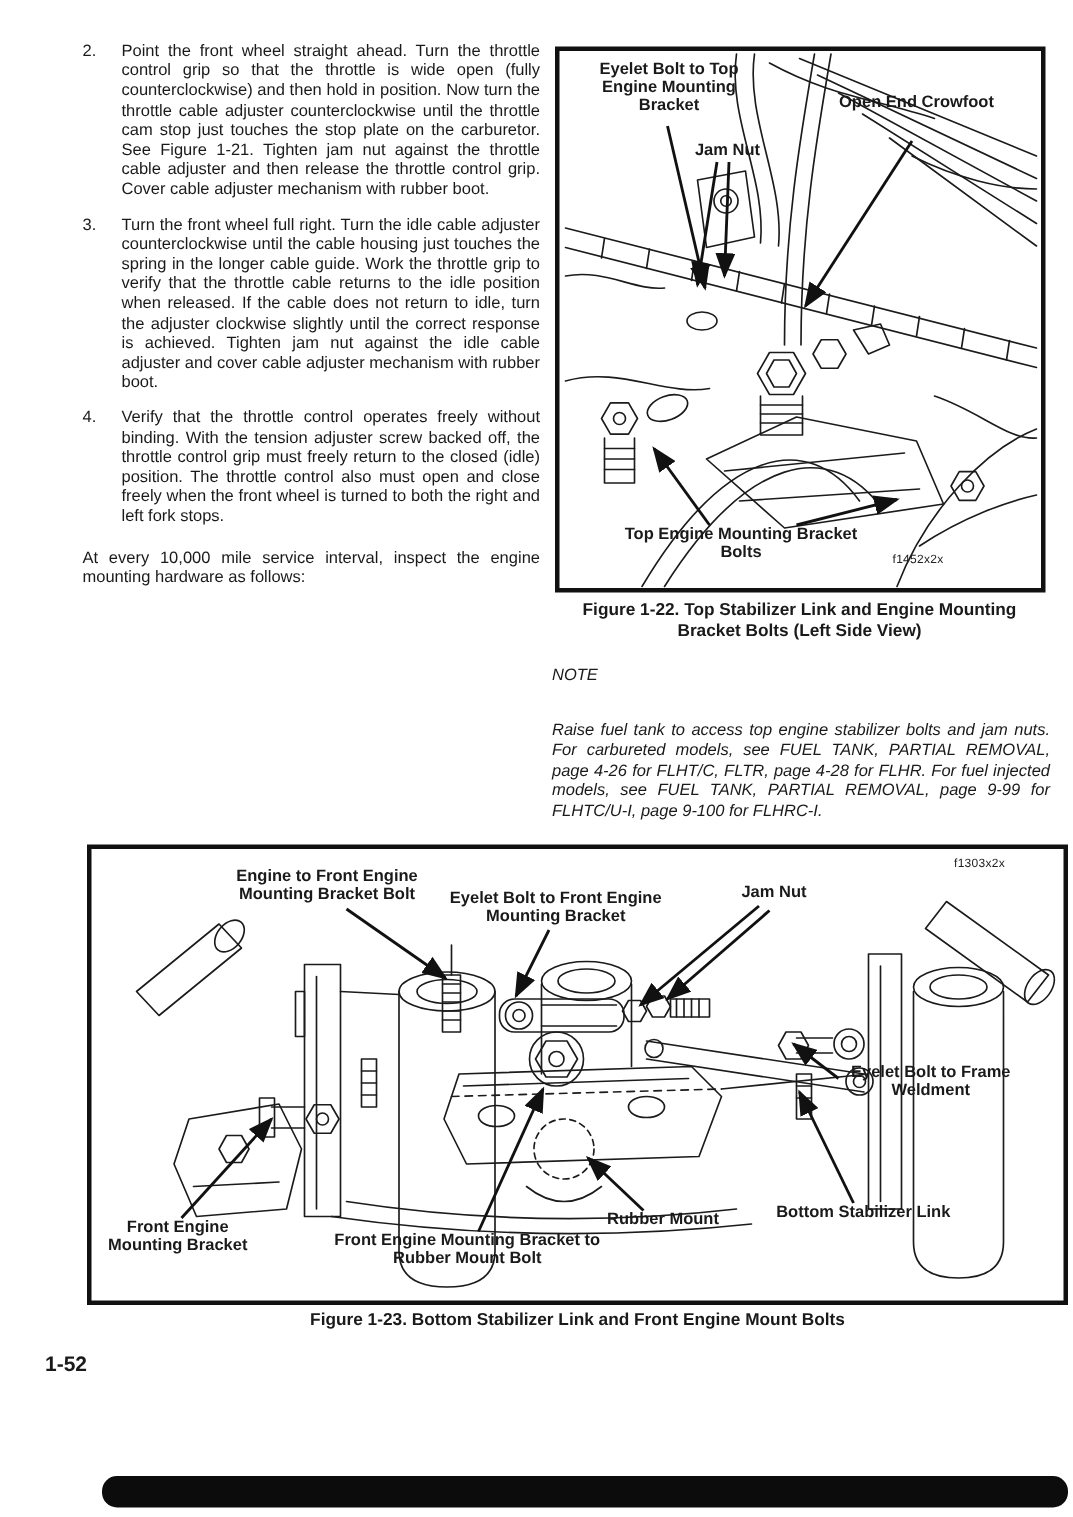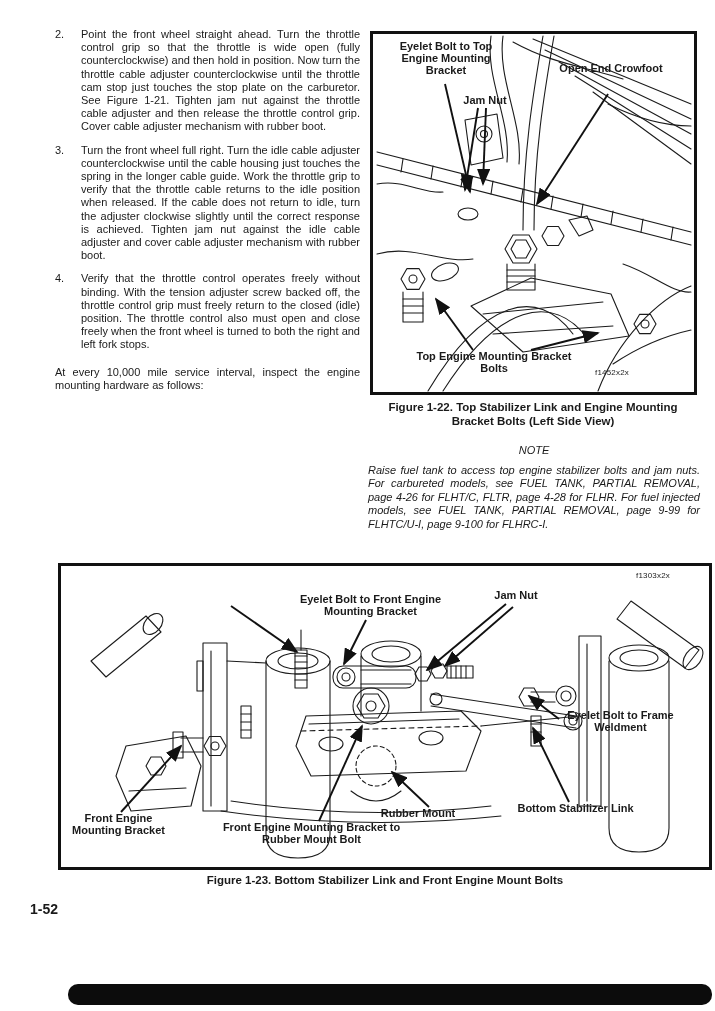--- a/index.html
+++ b/index.html
@@ -23,21 +23,21 @@
   .fig-box{border:3px solid #111;background:#fff;box-sizing:border-box;}
   .fig22-box{left:370px;top:31px;width:327px;height:364px;}
   .fig23-box{left:58px;top:563px;width:654px;height:307px;}
   .fig-inner{position:absolute;inset:0;}
   .fig-label{position:absolute;font-weight:bold;font-size:11px;line-height:12px;text-align:center;}
   .fig-code{position:absolute;font-size:8px;font-weight:normal;color:#222;letter-spacing:.2px;}
   .fig-caption{font-weight:bold;font-size:11.5px;line-height:13.5px;text-align:center;}
   .cap22{left:368px;top:401px;width:330px;}
   .cap23{left:58px;top:874px;width:654px;}
   .note-block{left:368px;top:444px;width:332px;font-size:11px;line-height:13.6px;font-style:italic;}
-  .note-head{text-align:center;margin-bottom:6px;}
+  .note-head{margin-bottom:23px;}
   .note-text{text-align:justify;}
   .page-num{left:30px;top:901px;font-size:14px;font-weight:bold;}
   .bottom-bar{left:68px;top:984px;width:644px;height:21px;background:#0c0c0c;border-radius:10px;}
   svg{display:block;}
   .art{stroke:#1b1b1b;stroke-width:1.1;fill:none;stroke-linecap:round;stroke-linejoin:round;}
   .callout{stroke:#111;stroke-width:1.9;fill:none;}
 </style>
 </head>
 <body>
 
@@ -264,26 +264,27 @@
         <path d="M305,54 L283,98" marker-end="url(#ah2)"></path>
         <path d="M445,38 L366,104" marker-end="url(#ah2)"></path>
         <path d="M452,41 L384,100" marker-end="url(#ah2)"></path>
         <path d="M498,153 L468,130" marker-end="url(#ah2)"></path>
         <path d="M60,246 L120,180" marker-end="url(#ah2)"></path>
         <path d="M258,255 L301,160" marker-end="url(#ah2)"></path>
         <path d="M368,241 L331,206" marker-end="url(#ah2)"></path>
         <path d="M508,236 L472,162" marker-end="url(#ah2)"></path>
       </g>
     </svg>
+    <div class="fig-label" style="left:72px;top:12px;width:170px;">Engine to Front Engine Mounting Bracket Bolt</div>
     <div class="fig-label" style="left:222px;top:27px;width:175px;">Eyelet Bolt to Front Engine Mounting Bracket</div>
     <div class="fig-label" style="left:420px;top:23px;width:70px;">Jam Nut</div>
     <div class="fig-label" style="left:487px;top:143px;width:145px;">Eyelet Bolt to Frame Weldment</div>
     <div class="fig-label" style="left:0px;top:246px;width:115px;">Front Engine Mounting Bracket</div>
     <div class="fig-label" style="left:158px;top:255px;width:185px;">Front Engine Mounting Bracket to Rubber Mount Bolt</div>
-    <div class="fig-label" style="left:312px;top:241px;width:90px;">Rubber Mount</div>
+    <div class="fig-label" style="left:336px;top:241px;width:90px;">Rubber Mount</div>
     <div class="fig-label" style="left:452px;top:236px;width:125px;">Bottom Stabilizer Link</div>
     <div class="fig-code" style="left:575px;top:5px;">f1303x2x</div>
   </div>
 </div>
 <div class="abs fig-caption cap23">Figure 1-23. Bottom Stabilizer Link and Front Engine Mount Bolts</div>
 
 <div class="abs page-num">1-52</div>
 <div class="abs bottom-bar"></div>
 
 </body></html>

